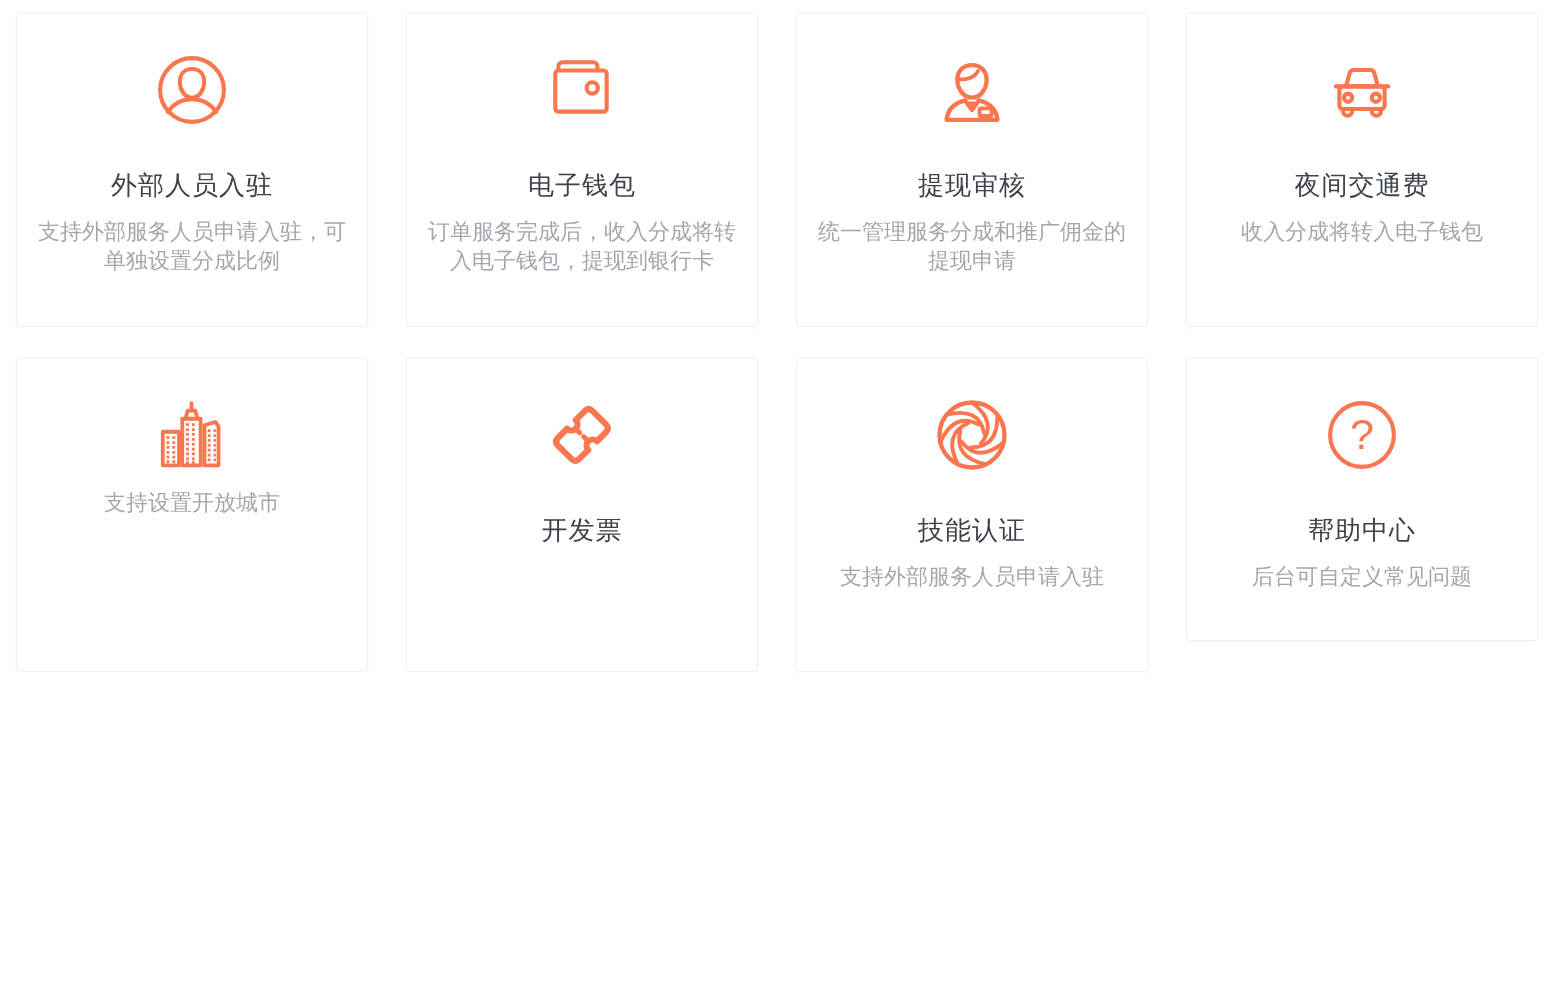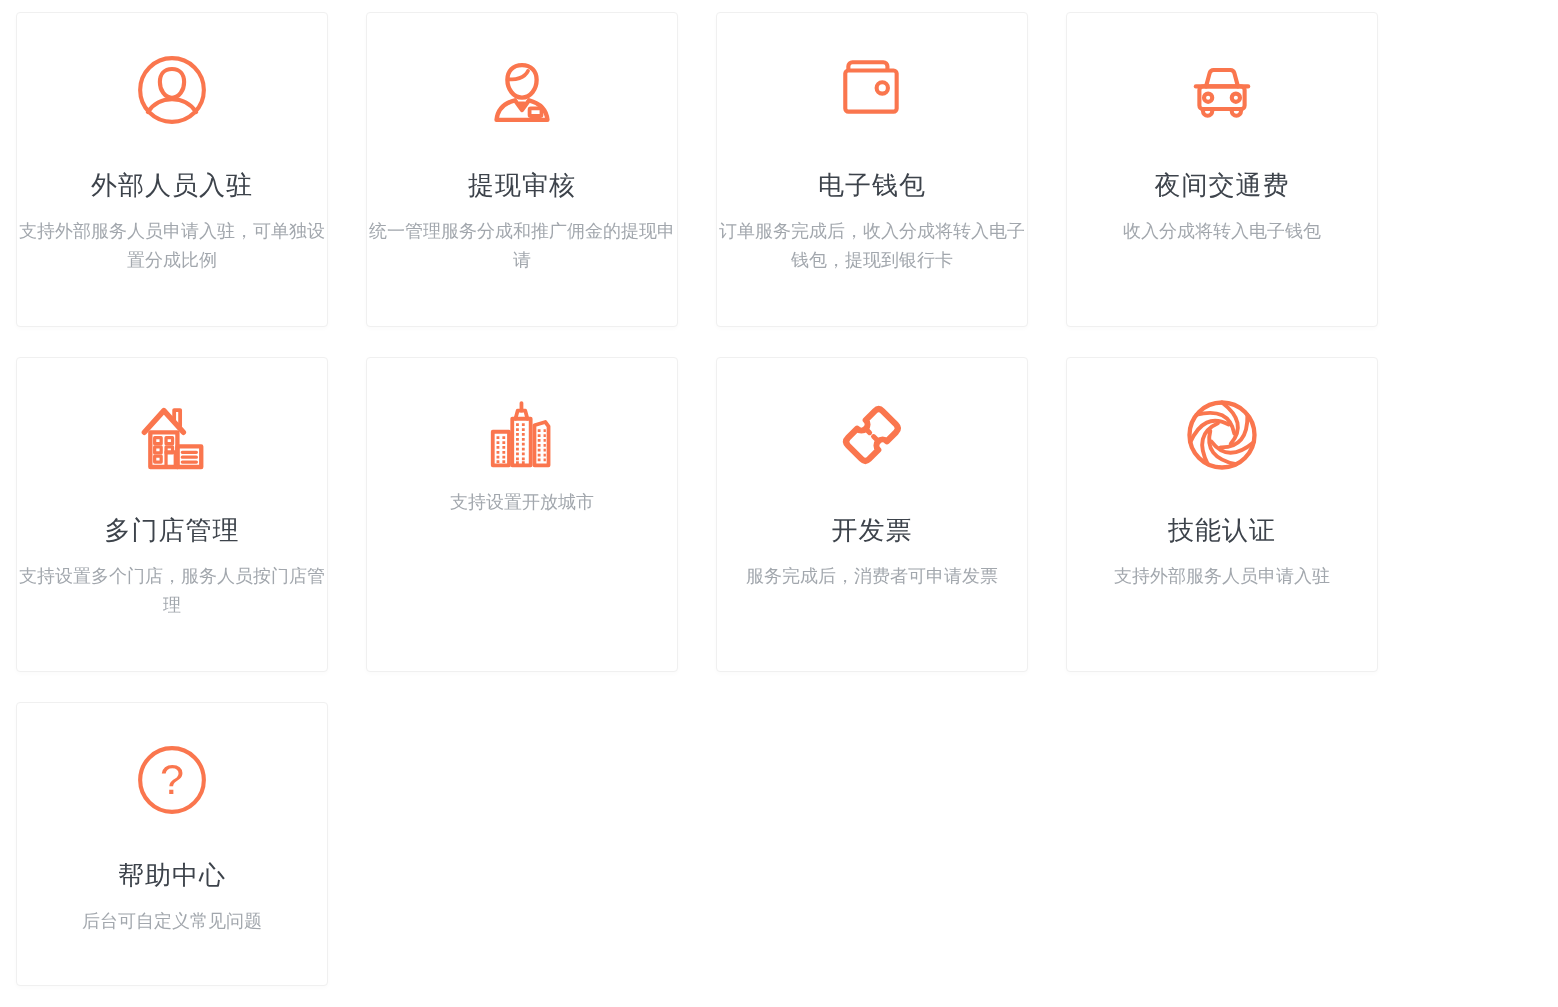--- a/index.html
+++ b/index.html
@@ -16,21 +16,21 @@
     background:var(--bg);
     font-family:"Liberation Sans","DejaVu Sans",sans-serif;
     overflow:hidden;
   }
   .grid{
     display:flex;flex-wrap:wrap;
     column-gap:38px;row-gap:30px;
     padding:12px 20px 0 16px;
   }
   .card{
-    width:312px;height:315px;
+    width:352px;height:315px;
     background:#fff;
     border:1px solid var(--border);
     border-radius:4px;
     text-align:center;
     box-shadow:0 2px 4px rgba(0,0,0,0.02);
   }
   .card.short{height:284px;}
   .icon-wrap{
     margin-top:38px;height:78px;
     display:flex;align-items:center;justify-content:center;
@@ -39,21 +39,21 @@
   .card-title{
     margin:38px 0 0 0;
     font-size:26px;font-weight:400;
     letter-spacing:1px;
     line-height:36px;
     color:var(--title);
   }
   .card-desc{
     margin:14px auto 0 auto;
     max-width:312px;
-    font-size:18px;line-height:29px;
+    font-size:22px;line-height:29px;
     color:var(--desc);
   }
 </style>
 </head>
 <body>
 
 <div class="grid">
 
   <div class="card">
     <div class="icon-wrap">
@@ -62,79 +62,60 @@
         <path d="M36 15.5c-7.6 0-11.8 5.2-11.8 12.6 0 7.8 4.6 15.4 11.8 15.4s11.8-7.6 11.8-15.4c0-7.4-4.2-12.6-11.8-12.6z"></path>
         <path d="M12.5 57.5c5.5-8.5 14-12.5 23.5-12.5s18 4 23.5 12.5"></path>
       </svg>
     </div>
     <h3 class="card-title">外部人员入驻</h3>
     <p class="card-desc">支持外部服务人员申请入驻，可单独设置分成比例</p>
   </div>
 
   <div class="card">
     <div class="icon-wrap">
+      <svg class="icon" width="74" height="74" viewBox="0 0 72 72" fill="none" stroke="currentColor" stroke-width="4" stroke-linecap="round" stroke-linejoin="round">
+        <rect x="13" y="9" width="38" height="16" rx="4"></rect>
+        <rect x="10" y="17" width="50" height="40" rx="3" fill="#ffffff"></rect>
+        <circle cx="46" cy="34" r="5.5"></circle>
+      </svg>
+    </div>
+    <h3 class="card-title">电子钱包</h3>
+    <p class="card-desc">订单服务完成后，收入分成将转入电子钱包，提现到银行卡</p>
+  </div>
+
+  <div class="card">
+    <div class="icon-wrap">
       <svg class="icon" width="78" height="78" viewBox="0 0 72 72" fill="none" stroke="currentColor" stroke-width="4" stroke-linecap="round" stroke-linejoin="round">
         <path d="M36 13c-8.5 0-13.5 5.5-13.5 13.5 0 8.5 5.5 16.5 13.5 16.5s13.5-8 13.5-16.5C49.5 18.5 44.5 13 36 13z"></path>
         <path d="M23.5 26c6 1 15-1 18-7.5" stroke-width="3.5"></path>
         <path d="M29.5 45.5C20 48 13.5 54 12.5 63.5h47C58.5 54 52 48 42.5 45.5L36 54.5 29.5 45.5z"></path>
         <path d="M33.8 48h4.4L36 52.8z" stroke-width="3"></path>
         <rect x="43" y="53" width="11" height="7" rx="1" stroke-width="3.5"></rect>
       </svg>
     </div>
     <h3 class="card-title">提现审核</h3>
     <p class="card-desc">统一管理服务分成和推广佣金的提现申请</p>
-  </div>
-
-  <div class="card">
-    <div class="icon-wrap">
-      <svg class="icon" width="74" height="74" viewBox="0 0 72 72" fill="none" stroke="currentColor" stroke-width="4" stroke-linecap="round" stroke-linejoin="round">
-        <rect x="13" y="9" width="38" height="16" rx="4"></rect>
-        <rect x="10" y="17" width="50" height="40" rx="3" fill="#ffffff"></rect>
-        <circle cx="46" cy="34" r="5.5"></circle>
-      </svg>
-    </div>
-    <h3 class="card-title">电子钱包</h3>
-    <p class="card-desc">订单服务完成后，收入分成将转入电子钱包，提现到银行卡</p>
   </div>
 
   <div class="card">
     <div class="icon-wrap">
       <svg class="icon" width="78" height="74" viewBox="0 0 72 72" fill="none" stroke="currentColor" stroke-width="4" stroke-linecap="round" stroke-linejoin="round">
         <path d="M20.5 32.5 24 19.5c.5-1.8 2-3 3.8-3h16.4c1.8 0 3.3 1.2 3.8 3l3.5 13"></path>
         <path d="M10.5 32.5h51"></path>
         <rect x="14" y="32.5" width="44" height="22" rx="3.5"></rect>
         <circle cx="22.5" cy="43.5" r="4"></circle>
         <circle cx="49.5" cy="43.5" r="4"></circle>
         <path d="M17.5 54.5v2a4.5 4.5 0 0 0 9 0v-2"></path>
         <path d="M45.5 54.5v2a4.5 4.5 0 0 0 9 0v-2"></path>
       </svg>
     </div>
     <h3 class="card-title">夜间交通费</h3>
     <p class="card-desc">收入分成将转入电子钱包</p>
   </div>
 
-  <div class="card">
-    <div class="icon-wrap">
-      <svg class="icon" width="80" height="78" viewBox="0 0 72 72" fill="none" stroke="currentColor" stroke-width="4" stroke-linecap="round" stroke-linejoin="round">
-        <path d="M38 22V13h5.5v15" stroke-width="3.5"></path>
-        <path d="M10.5 33.5 28.5 13.5 46.5 33.5" stroke-width="5"></path>
-        <rect x="16" y="33.5" width="25" height="32"></rect>
-        <rect x="20" y="38.5" width="6" height="5.5" stroke-width="3"></rect>
-        <rect x="30.5" y="38.5" width="6" height="5.5" stroke-width="3"></rect>
-        <rect x="20" y="47" width="6" height="5.5" stroke-width="3"></rect>
-        <rect x="30.5" y="47" width="6" height="5.5" stroke-width="3"></rect>
-        <rect x="20" y="55.5" width="6" height="5.5" stroke-width="3"></rect>
-        <path d="M30.5 65.5v-14h8.5v14" stroke-width="3"></path>
-        <rect x="41" y="46.5" width="22" height="19"></rect>
-        <path d="M45.5 52h13M45.5 56.5h13M45.5 61h13" stroke-width="3"></path>
-      </svg>
-    </div>
-    <h3 class="card-title">多门店管理</h3>
-    <p class="card-desc">支持设置多个门店，服务人员按门店管理</p>
-  </div>
 
   <div class="card">
     <div class="icon-wrap">
       <svg class="icon" width="78" height="78" viewBox="0 0 72 72" fill="none" stroke="currentColor" stroke-width="3.5" stroke-linecap="round" stroke-linejoin="round">
         <path d="M35.5 13.5V6.5"></path>
         <path d="M30 21l2-7.5h7l2 7.5"></path>
         <rect x="9" y="33" width="15" height="31"></rect>
         <rect x="27" y="21" width="17" height="43"></rect>
         <path d="M47.5 64V27l10-3 3 4v36z"></path>
         <g stroke-width="2.6" stroke-dasharray="2.6 2.8" stroke-linecap="butt">
@@ -150,21 +131,20 @@
   <div class="card">
     <div class="icon-wrap">
       <svg class="icon" width="80" height="80" viewBox="0 0 72 72" fill="none" stroke="currentColor" stroke-width="5.5" stroke-linecap="round" stroke-linejoin="round">
         <g transform="translate(36,36) rotate(-45)">
           <path d="M-17 -13.5H-5.5A5.5 5.5 0 0 0 5.5 -13.5H17Q22 -13.5 22 -8.5V8.5Q22 13.5 17 13.5H5.5A5.5 5.5 0 0 0 -5.5 13.5H-17Q-22 13.5 -22 8.5V-8.5Q-22 -13.5 -17 -13.5Z"></path>
           <path d="M0 -7.5V7.5" stroke-width="4.5" stroke-dasharray="4.5 5"></path>
         </g>
       </svg>
     </div>
     <h3 class="card-title">开发票</h3>
-    <p class="card-desc">服务完成后，消费者可申请发票</p>
   </div>
 
   <div class="card">
     <div class="icon-wrap">
       <svg class="icon" width="78" height="78" viewBox="0 0 72 72" fill="none" stroke="currentColor" stroke-width="4" stroke-linecap="round" stroke-linejoin="round">
         <circle cx="36" cy="36" r="30"></circle>
         <g stroke-width="3.6">
           <path d="M36 6Q60.5 24.6 44.1 44.1"></path>
           <path d="M36 6Q60.5 24.6 44.1 44.1" transform="rotate(51.43 36 36)"></path>
           <path d="M36 6Q60.5 24.6 44.1 44.1" transform="rotate(102.86 36 36)"></path>

